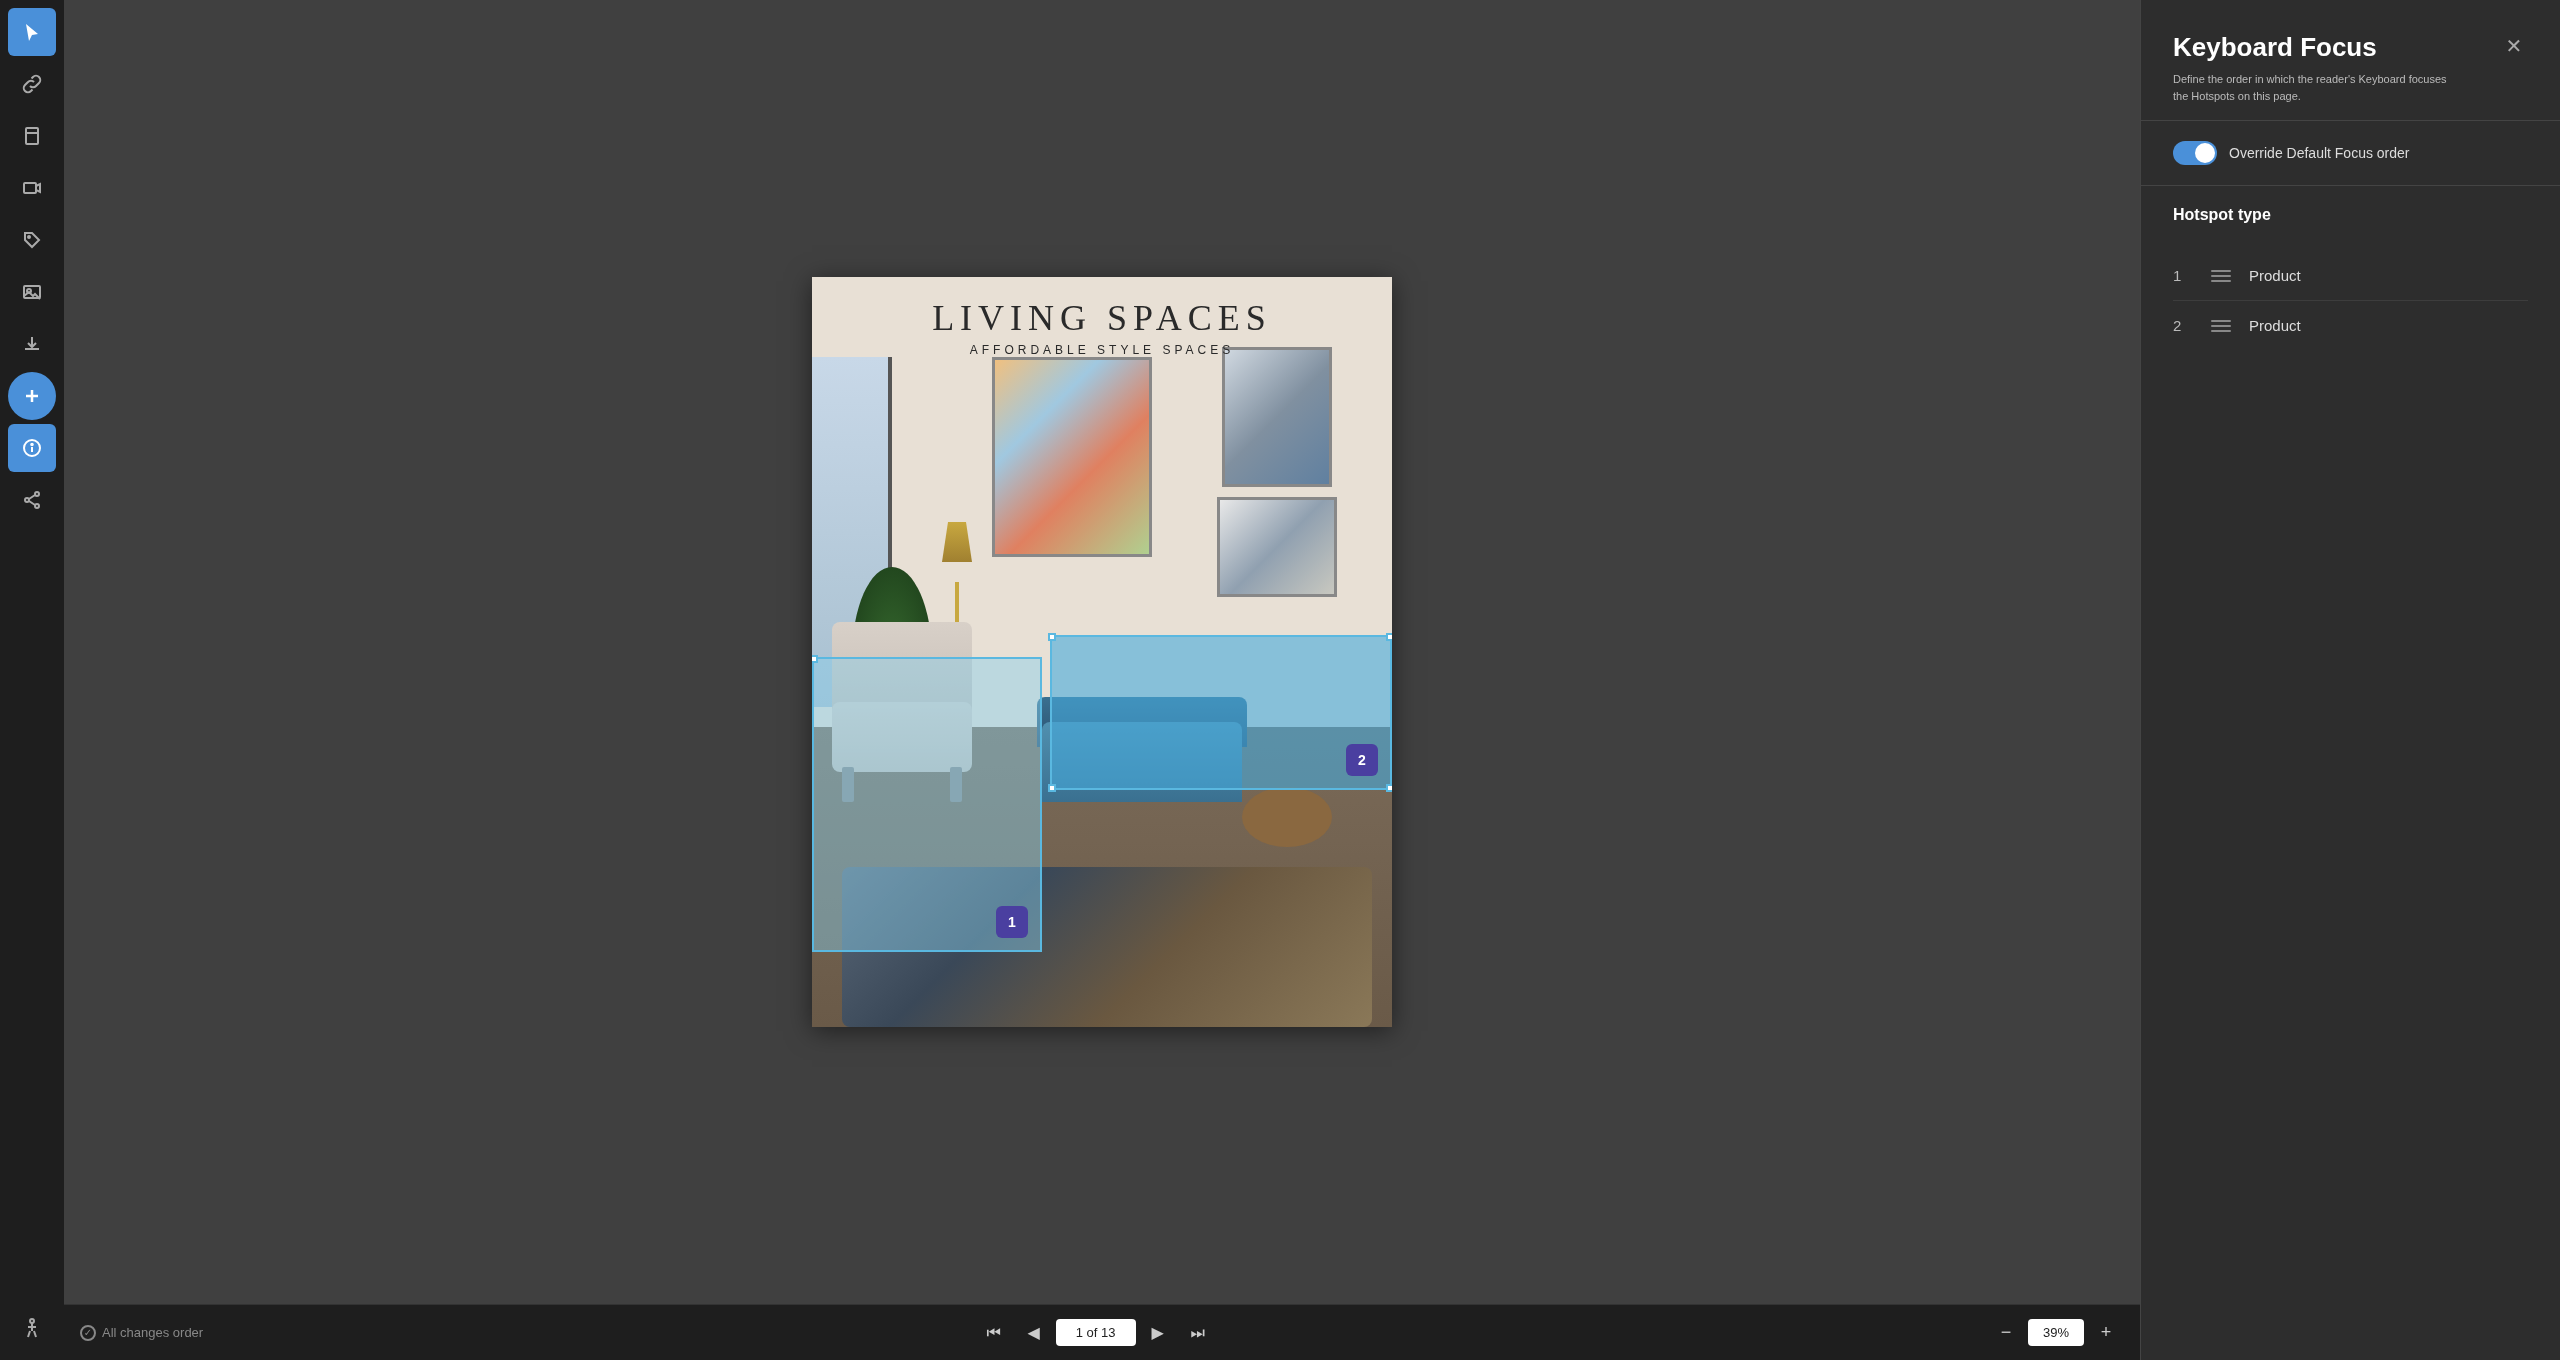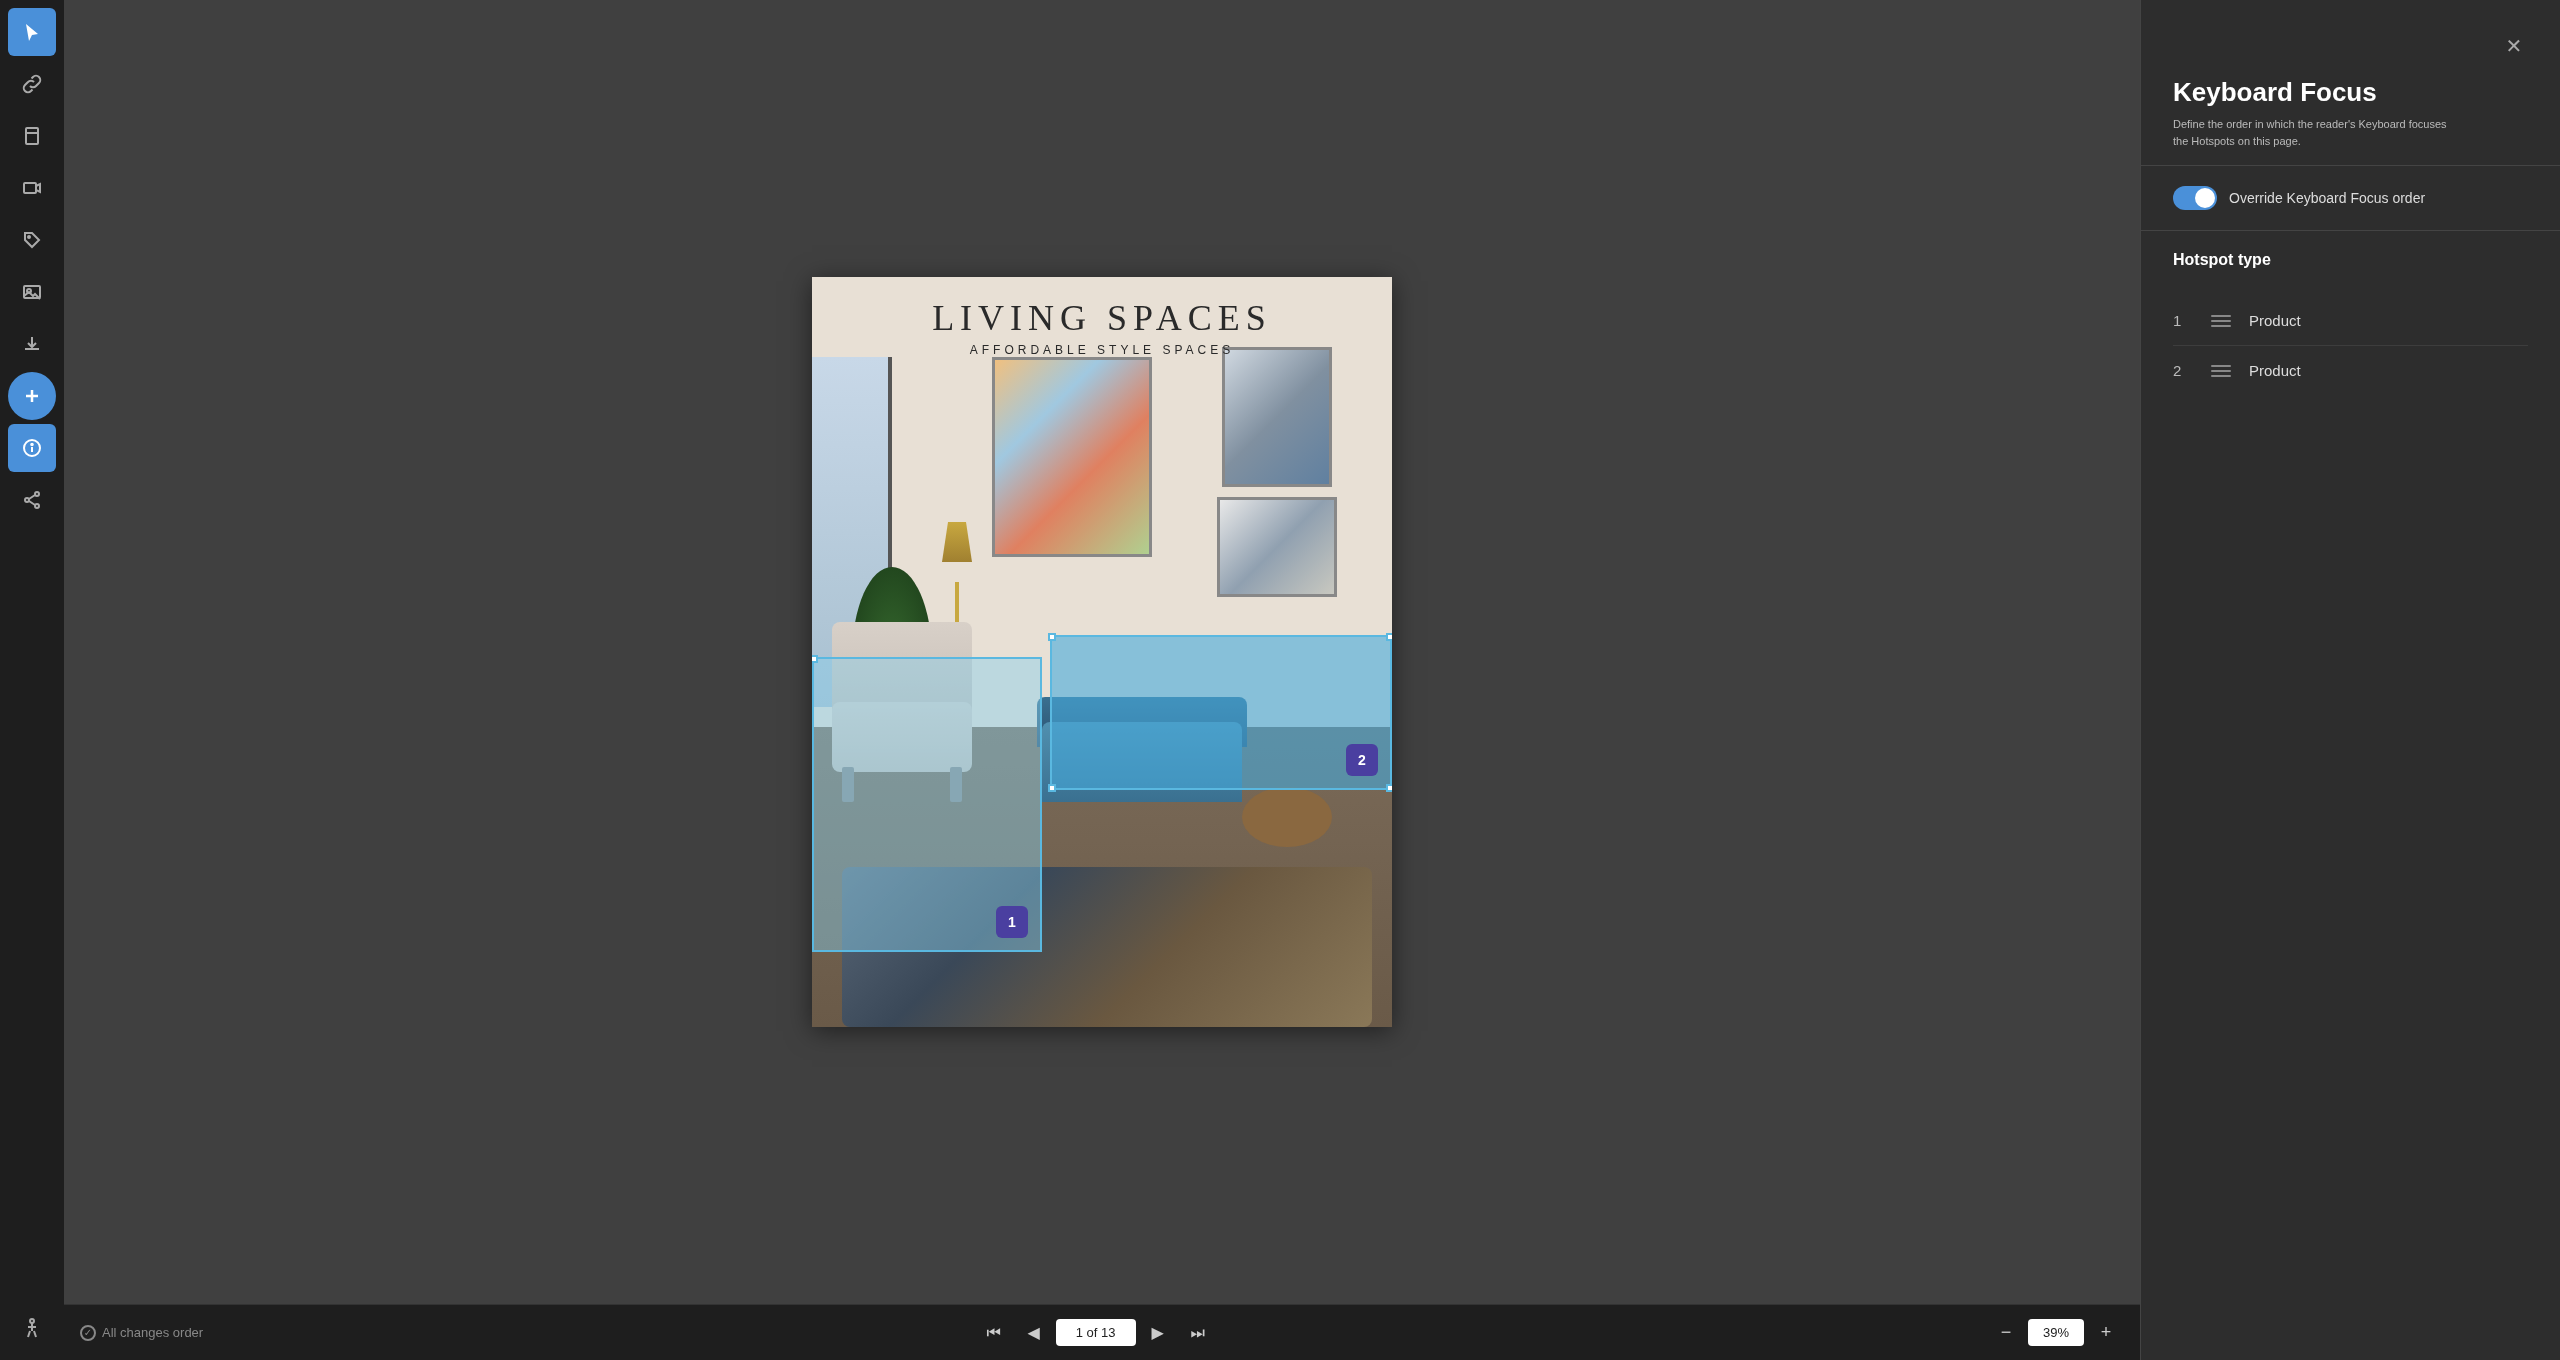--- a/index.html
+++ b/index.html
@@ -383,21 +383,20 @@
       padding: 32px 32px 16px;
       display: flex;
       align-items: flex-start;
       justify-content: space-between;
     }
     .panel-title {
       font-size: 26px;
       font-weight: 700;
       color: #fff;
       margin-bottom: 8px;
-      margin-top: 45px;
     }
     .panel-description {
       font-size: 11px;
       color: #bbb;
       line-height: 1.5;
       max-width: 280px;
     }
     .close-btn {
       width: 28px;
       height: 28px;
@@ -748,21 +747,21 @@
     <button class="close-btn">✕</button>
   </div>
 
   <div class="panel-divider"></div>
 
   <div class="panel-section">
     <div class="toggle-row">
       <div class="toggle-switch">
         <div class="toggle-knob"></div>
       </div>
-      <span class="toggle-label">Override Keyboard Focus order</span>
+      <span class="toggle-label">Override Default Focus order</span>
     </div>
   </div>
 
   <div class="panel-divider"></div>
 
   <div class="panel-section">
     <div class="hotspot-type-title">Hotspot type</div>
   </div>
 
   <div class="hotspot-list" style="padding: 0 32px;">

